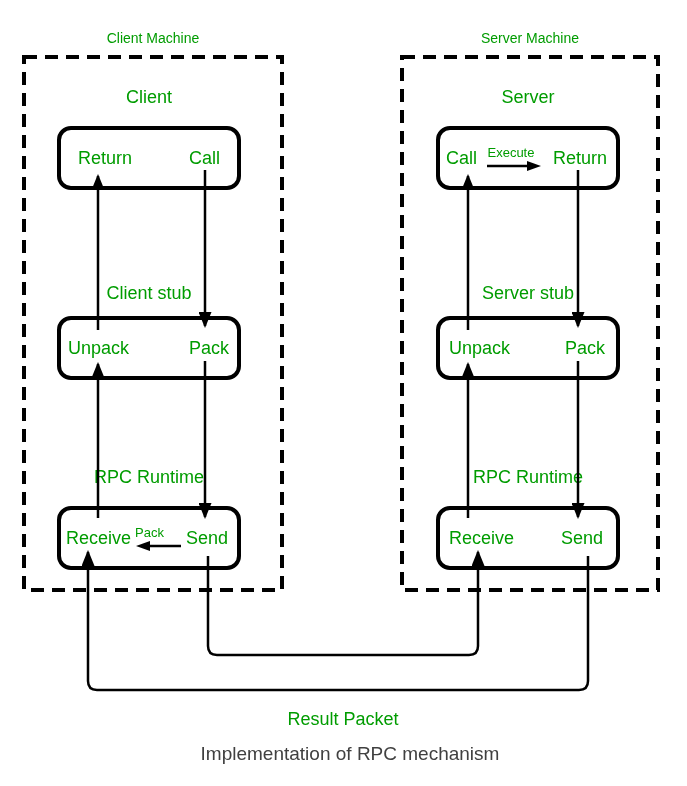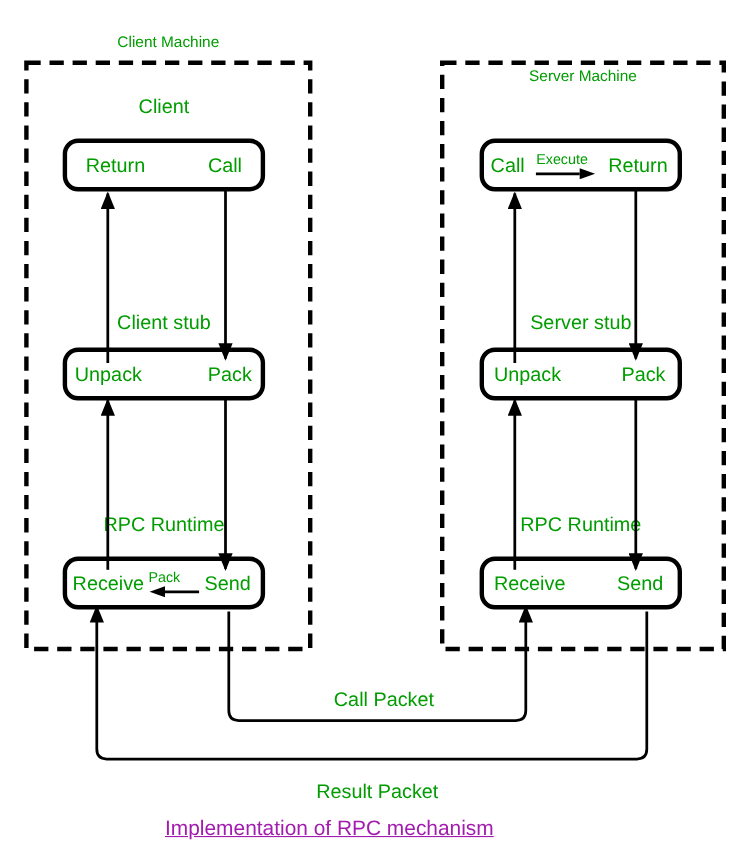--- a/index.html
+++ b/index.html
@@ -6,66 +6,67 @@
   html,body { margin:0; padding:0; background:#fff; }
   .canvas {
     position:relative; width:687px; height:786px; background:#ffffff;
     font-family:"Liberation Sans", sans-serif; overflow:hidden;
   }
   .machine-title {
     position:absolute; top:30px; color:var(--green); font-size:14px;
     text-align:center; font-weight:400;
   }
   .mt-client { left:22px; width:262px; }
-  .mt-server { left:400px; width:260px;margin-top:31px; }
+  .mt-server { left:400px; width:260px; }
   .layer-label {
     position:absolute; color:var(--green); font-size:18px; text-align:center;
   }
   .ll-client { left:57px; width:184px; }
   .ll-server { left:436px; width:184px; }
   .node {
-    position:absolute; height:48px; box-sizing:border-box;
+    position:absolute; height:64px; box-sizing:border-box;
     border:4px solid #000; border-radius:14px; background:#fff;
     display:flex; align-items:center; justify-content:space-between;
     color:var(--green); font-size:18px;
   }
   .n-client { left:57px; width:184px; }
   .n-server { left:436px; width:184px; }
   .mini {
     display:flex; flex-direction:column; align-items:flex-start;
     font-size:13px; line-height:13px; gap:1px; color:var(--green);
   }
   .mini-arrow line { stroke:#000; stroke-width:2.5; }
   .mini-arrow polygon { fill:#000; }
   .packet-label {
     position:absolute; width:200px; text-align:center;
     color:var(--green); font-size:18px;
   }
   .caption {
-    position:absolute; left:150px; top:743px; width:400px; 
-    color:#a21caf; font-size:19px;text-decoration:underline;
+    position:absolute; left:150px; top:743px; width:400px; text-align:center;
+    color:#404040; font-size:19px;
   }
   .watermark {
     position:absolute; right:7px; top:762px; color:var(--watermark);
     font-size:15px;
   }
   .overlay { position:absolute; left:0; top:0; pointer-events:none; }
 </style>
 </head>
 <body>
 
 <div class="canvas">
 
   <div class="machine-title mt-client">Client Machine</div>
   <div class="machine-title mt-server">Server Machine</div>
 
   <div class="layer-label ll-client" style="top:283px">Client stub</div>
   <div class="layer-label ll-client" style="top:87px">Client</div>
   <div class="layer-label ll-client" style="top:467px">RPC Runtime</div>
 
+  <div class="layer-label ll-server" style="top:87px">Server</div>
   <div class="layer-label ll-server" style="top:283px">Server stub</div>
   <div class="layer-label ll-server" style="top:467px">RPC Runtime</div>
 
   <div class="node n-client" style="top:126px; padding:0 17px;">
     <span>Return</span>
     <span>Call</span>
   </div>
   <div class="node n-client" style="top:316px; padding:0 8px 0 7px;">
     <span>Unpack</span>
     <span>Pack</span>
@@ -95,21 +96,20 @@
   </div>
   <div class="node n-server" style="top:316px; padding:0 11px 0 9px;">
     <span>Unpack</span>
     <span>Pack</span>
   </div>
   <div class="node n-server" style="top:506px; padding:0 13px 0 9px;">
     <span>Receive</span>
     <span>Send</span>
   </div>
 
-  <div class="packet-label" style="left:249px; top:626px;">Call Packet</div>
   <div class="packet-label" style="left:243px; top:709px;">Result Packet</div>
   <div class="caption">Implementation of RPC mechanism</div>
 
   <svg class="overlay" width="687" height="786" viewBox="0 0 687 786">
     <defs>
       <marker id="arw" markerUnits="userSpaceOnUse" markerWidth="17" markerHeight="13" refX="14" refY="6.5" orient="auto">
         <polygon points="0,0 16,6.5 0,13" fill="#000"></polygon>
       </marker>
     </defs>
 

